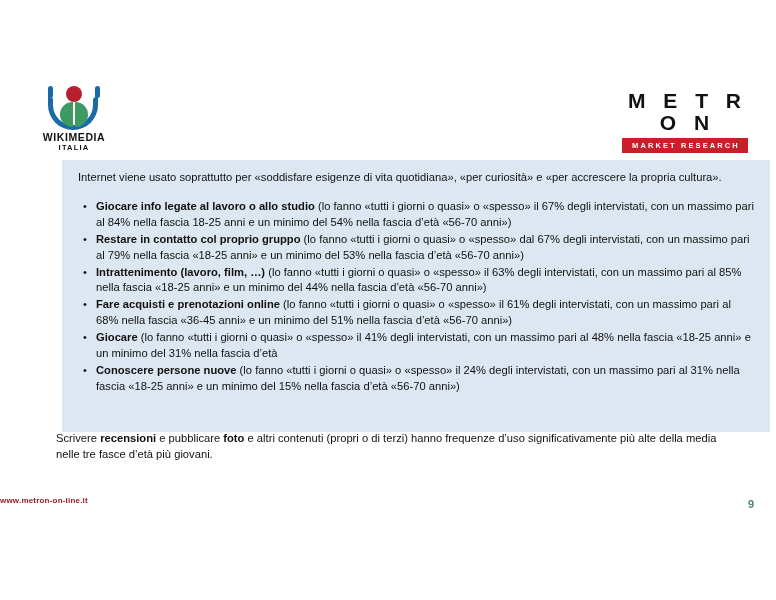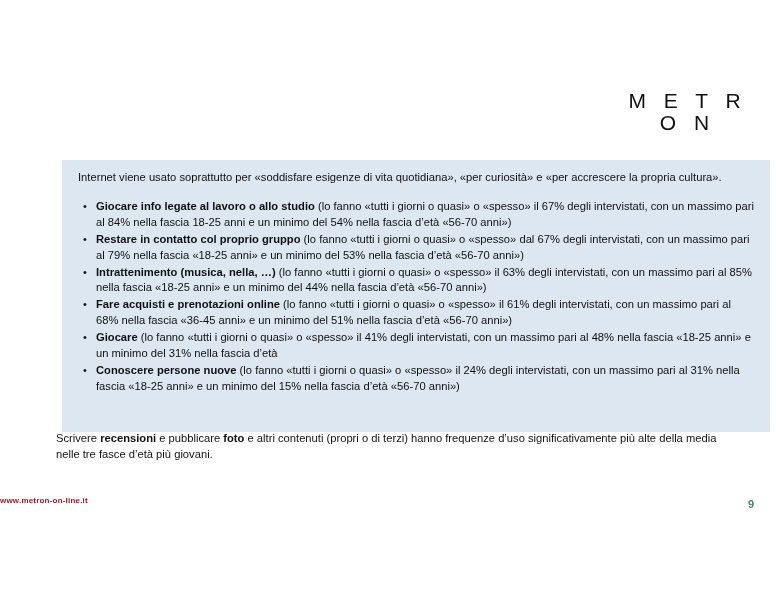--- a/index.html
+++ b/index.html
@@ -125,21 +125,21 @@
 
   
   .metron {
     position: absolute;
     right: 28px;
     top: 8px;
     width: 126px;
   }
   .metron-word {
     font-size: 21px;
-    font-weight: normal;
+    font-weight: bold;
     letter-spacing: 6px;
     color: #111111;
     text-align: center;
     line-height: 1.05;
     padding-left: 5px;
   }
   .metron-bar {
     margin-top: 4px;
     background: #c6202b;
     color: #ffffff;
@@ -226,24 +226,37 @@
     color: #4d8076;
   }
 </style>
 </head>
 <body>
 
 <div class="slide">
 
   <div class="header">
 
+    <div class="wm-logo">
+      <div class="wm-mark">
+        <div class="wm-arc"></div>
+        <div class="wm-arc-l"></div>
+        <div class="wm-arc-r"></div>
+        <div class="wm-leaf-l"></div>
+        <div class="wm-leaf-r"></div>
+        <div class="wm-dot"></div>
+      </div>
+      <div class="wm-name">WIKIMEDIA</div>
+      <div class="wm-sub">ITALIA</div>
+    </div>
 
 
     <div class="metron">
       <div class="metron-word">M E T R O N</div>
+      <div class="metron-bar">MARKET RESEARCH</div>
     </div>
   </div>
 
   <div class="panel">
     <div class="panel-inner">
 
       <div class="para">Internet viene usato soprattutto per «soddisfare esigenze di vita quotidiana», «per curiosità» e «per accrescere la propria cultura».</div>
 
       <div class="para-gap"></div>
 
@@ -252,21 +265,21 @@
         <li>
           <span class="bullet-dot">•</span>
           <b>Giocare info legate al lavoro o allo studio</b><span> (lo fanno «tutti i giorni o quasi» o «spesso» il 67% degli intervistati, con un massimo pari al 84% nella fascia 18-25 anni e un minimo del 54% nella fascia d’età «56-70 anni»)</span>
         </li>
         <li>
           <span class="bullet-dot">•</span>
           <b>Restare in contatto col proprio gruppo</b><span> (lo fanno «tutti i giorni o quasi» o «spesso» dal 67% degli intervistati, con un massimo pari al 79% nella fascia «18-25 anni» e un minimo del 53% nella fascia d’età «56-70 anni»)</span>
         </li>
         <li>
           <span class="bullet-dot">•</span>
-          <b>Intrattenimento (musica, nella, …)</b><span> (lo fanno «tutti i giorni o quasi» o «spesso» il 63% degli intervistati, con un massimo pari al 85% nella fascia «18-25 anni» e un minimo del 44% nella fascia d’età «56-70 anni»)</span>
+          <b>Intrattenimento (lavoro, film, …)</b><span> (lo fanno «tutti i giorni o quasi» o «spesso» il 63% degli intervistati, con un massimo pari al 85% nella fascia «18-25 anni» e un minimo del 44% nella fascia d’età «56-70 anni»)</span>
         </li>
         <li>
           <span class="bullet-dot">•</span>
           <b>Fare acquisti e prenotazioni online</b><span> (lo fanno «tutti i giorni o quasi» o «spesso» il 61% degli intervistati, con un massimo pari al 68% nella fascia «36-45 anni» e un minimo del 51% nella fascia d’età «56-70 anni»)</span>
         </li>
         <li>
           <span class="bullet-dot">•</span>
           <b>Giocare</b><span> (lo fanno «tutti i giorni o quasi» o «spesso» il 41% degli intervistati, con un massimo pari al 48% nella fascia «18-25 anni» e un minimo del 31% nella fascia d’età</span>
         </li>
         <li>

